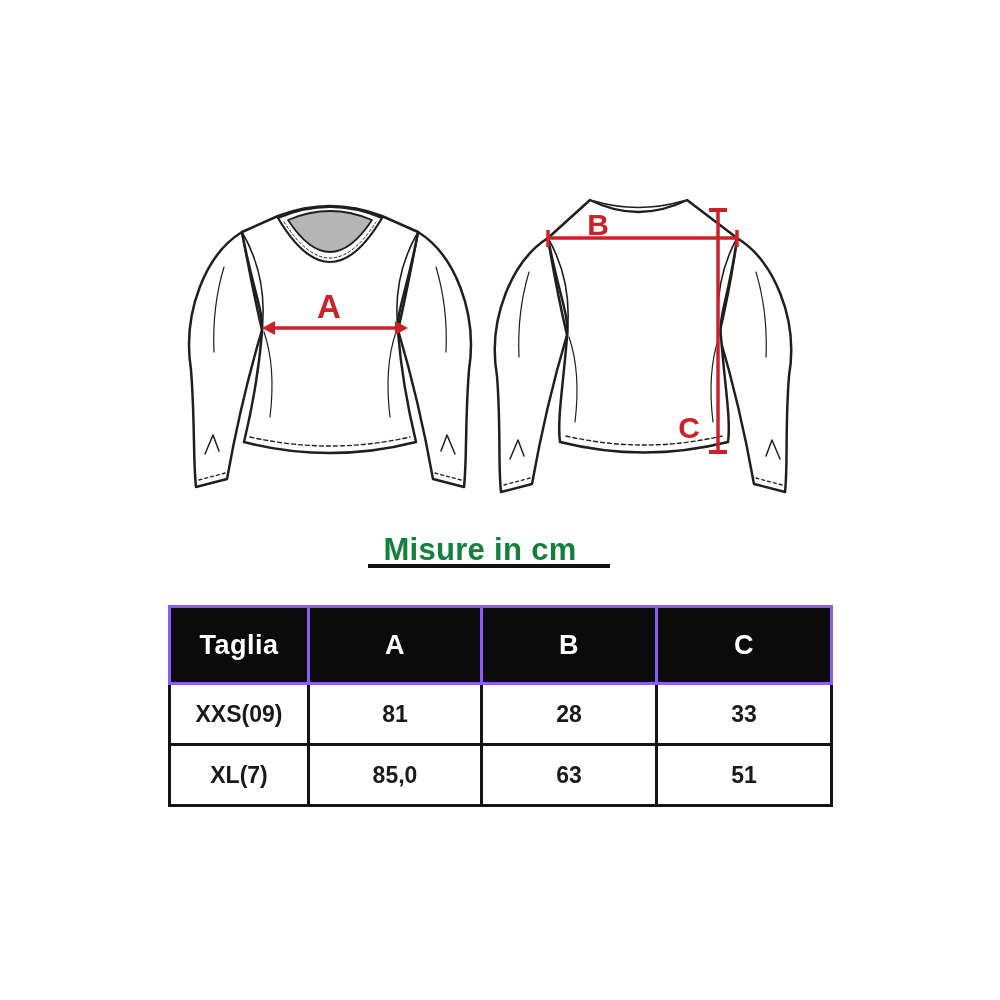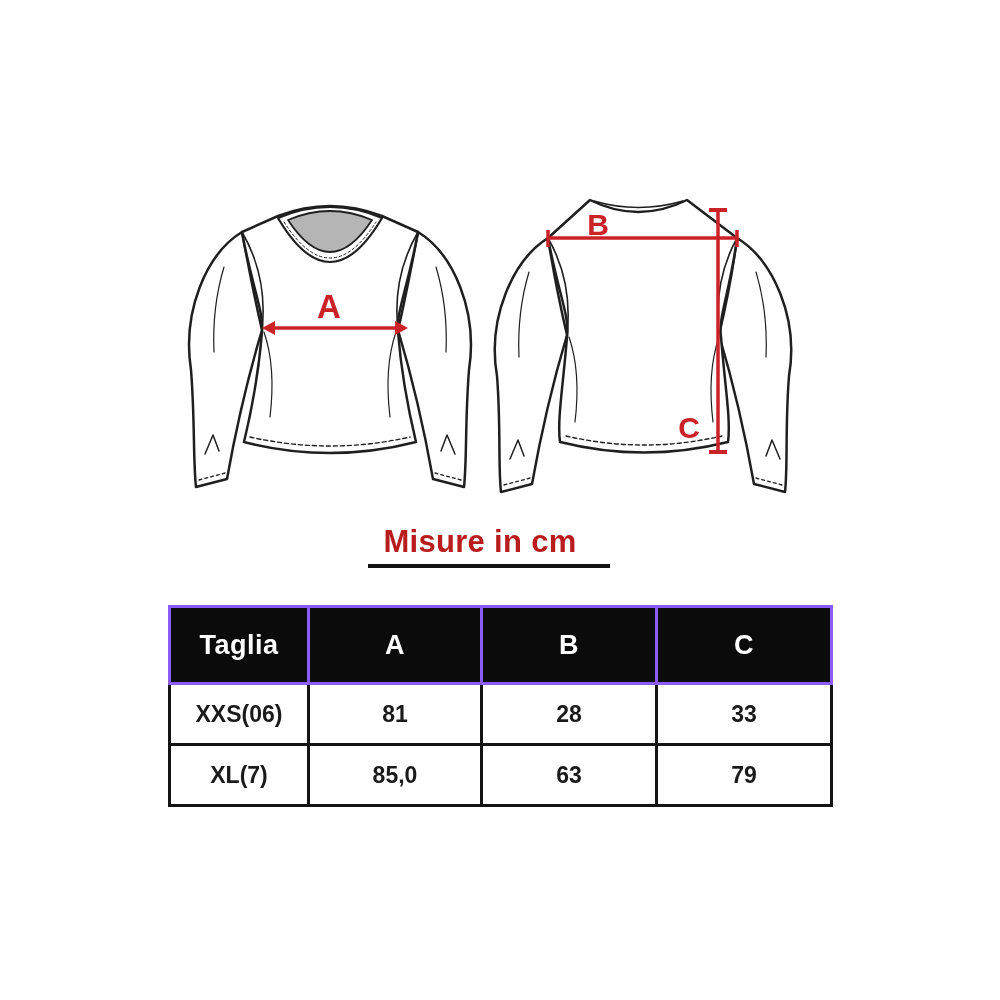--- a/index.html
+++ b/index.html
@@ -15,23 +15,23 @@
   }
   .shirt-svg{position:absolute;}
   #front-shirt{left:178px;top:192px;}
   #back-shirt{left:485px;top:192px;}
 
   .title-wrap{
     position:absolute;left:330px;top:526px;width:300px;
     text-align:center;
   }
   .title-text{
-    font-size:31px;font-weight:700;color:#b91c1c;
+    font-size:31px;font-weight:700;color:#15803d;
     letter-spacing:.3px;line-height:1.05;
-    margin:0;
+    margin:8px;
   }
   .title-underline{
     position:absolute;left:368px;top:564px;
     width:242px;height:4px;background:#121212;
   }
 
   table.size-table{
     position:absolute;left:168px;top:605px;
     width:662px;border-collapse:collapse;table-layout:fixed;
   }
@@ -147,27 +147,27 @@
     <thead>
       <tr>
         <th>Taglia</th>
         <th>A</th>
         <th>B</th>
         <th>C</th>
       </tr>
     </thead>
     <tbody>
       <tr>
-        <td>XXS(06)</td>
+        <td>XXS(09)</td>
         <td>81</td>
         <td>28</td>
         <td>33</td>
       </tr>
       <tr>
         <td>XL(7)</td>
         <td>85,0</td>
         <td>63</td>
-        <td>79</td>
+        <td>51</td>
       </tr>
     </tbody>
   </table>
 
 </div>
 
 </body></html>

